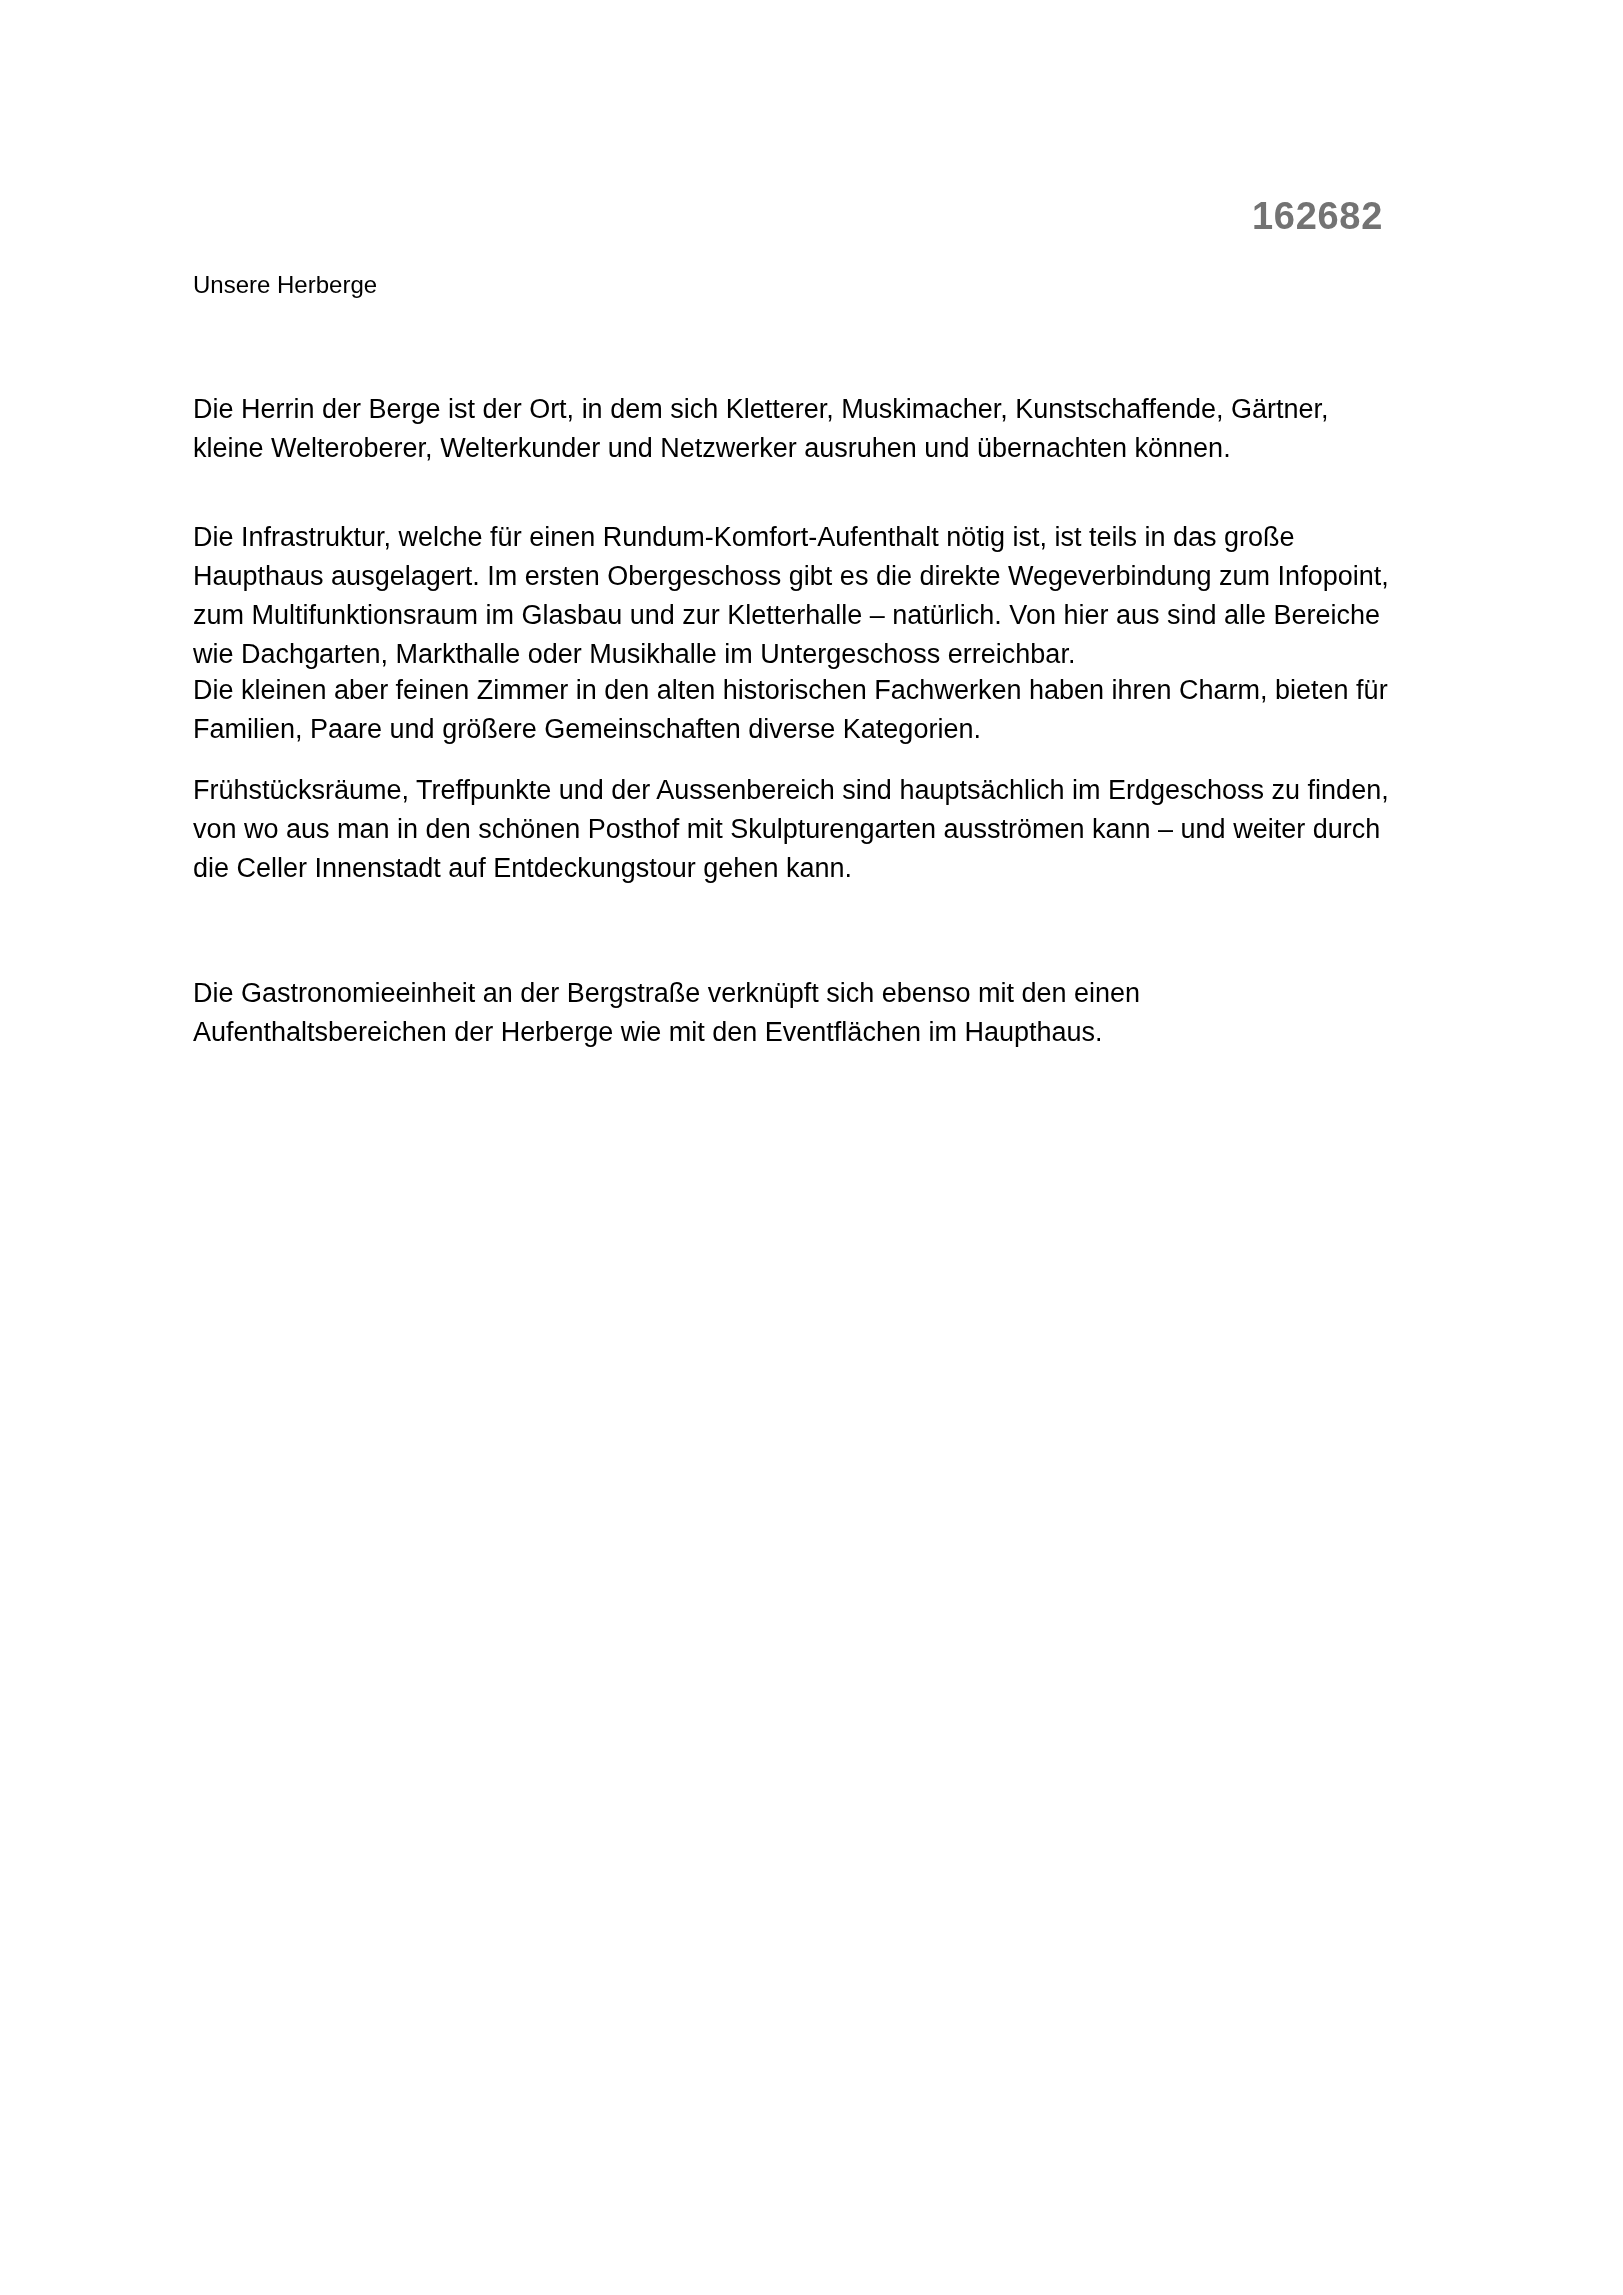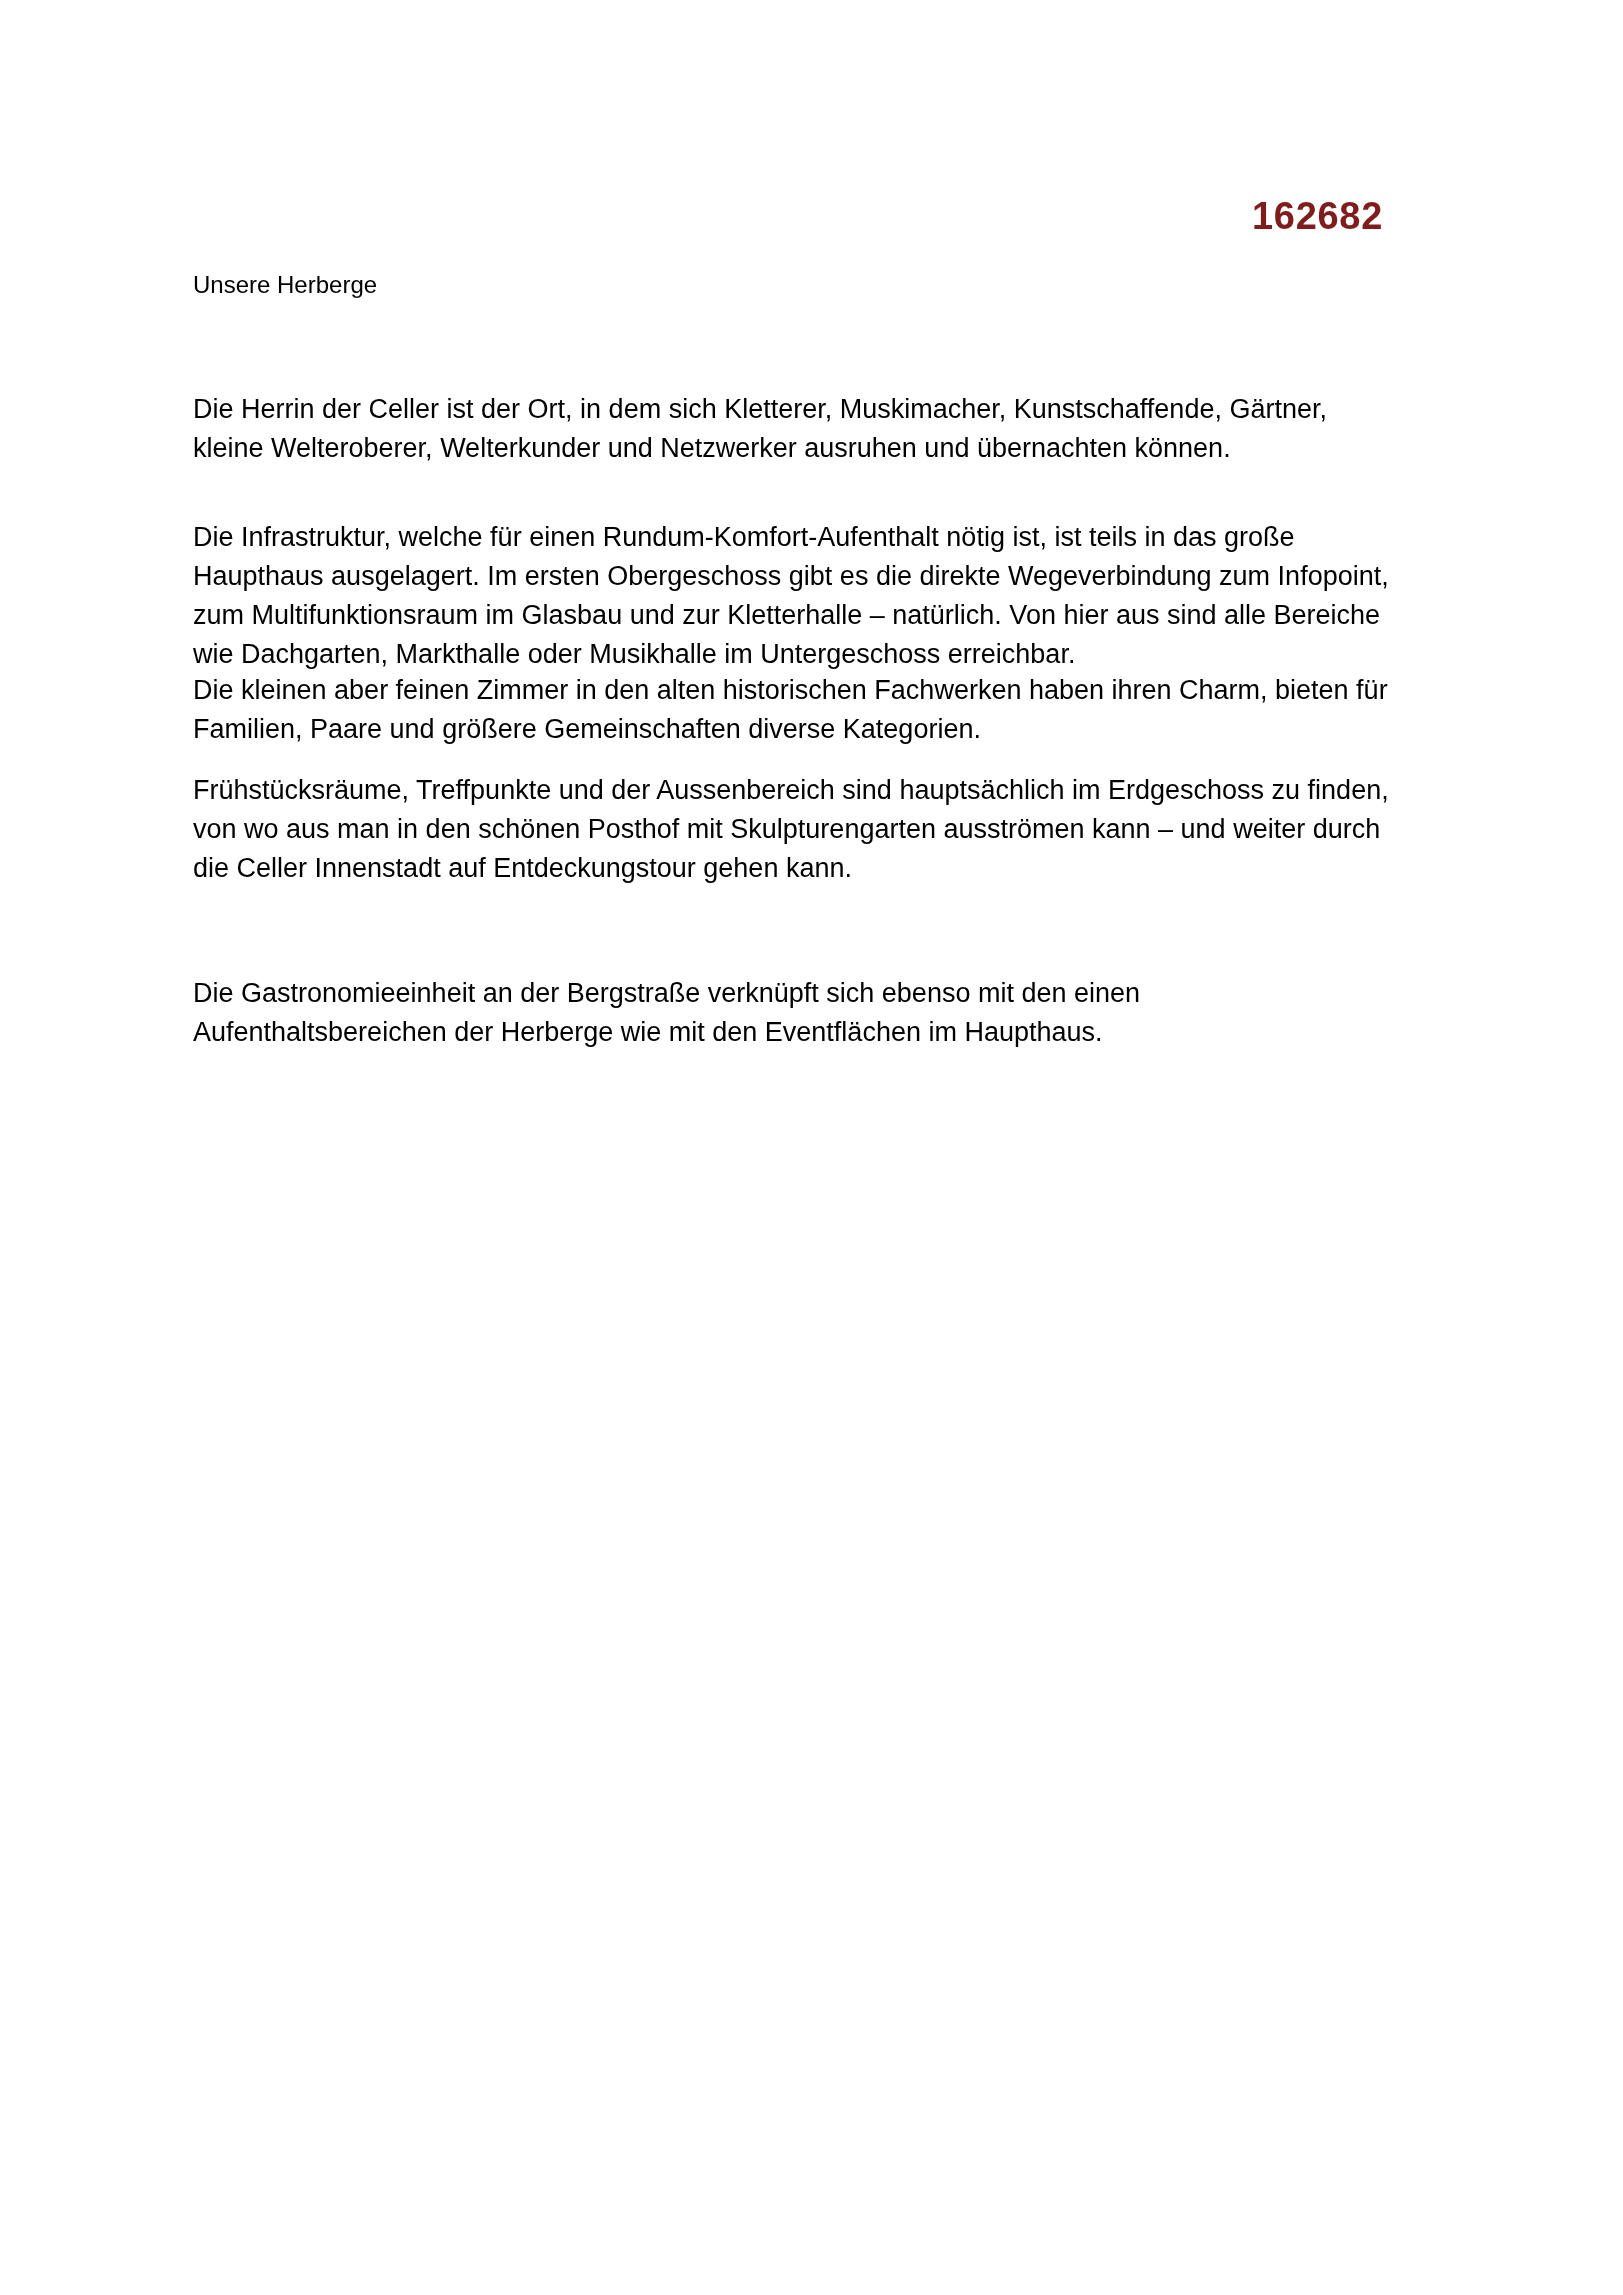--- a/index.html
+++ b/index.html
@@ -17,21 +17,21 @@
     font-family: "Liberation Sans", sans-serif;
     color: #000000;
   }
   .doc-number {
     position: absolute;
     left: 1252px;
     top: 194px;
     font-size: 38px;
     line-height: 1.2;
     font-weight: 700;
-    color: #7f1d1d; 
+    color: #737373; 
     letter-spacing: 0.7px;
   }
   .doc-title {
     position: absolute;
     left: 193px;
     top: 265px;
     font-size: 24px;
     line-height: 39px;
     white-space: pre-line;
   }
@@ -52,21 +52,21 @@
 </style>
 </head>
 <body>
 
 <div class="page">
 
   <div class="doc-number">162682</div>
 
   <div class="doc-title">Unsere Herberge</div>
 
-  <div class="para p1">Die Herrin der Celler ist der Ort, in dem sich Kletterer, Muskimacher, Kunstschaffende, Gärtner,
+  <div class="para p1">Die Herrin der Berge ist der Ort, in dem sich Kletterer, Muskimacher, Kunstschaffende, Gärtner,
 kleine Welteroberer, Welterkunder und Netzwerker ausruhen und übernachten können.</div>
 
   <div class="para p2">Die Infrastruktur, welche für einen Rundum-Komfort-Aufenthalt nötig ist, ist teils in das große
 Haupthaus ausgelagert. Im ersten Obergeschoss gibt es die direkte Wegeverbindung zum Infopoint,
 zum Multifunktionsraum im Glasbau und zur Kletterhalle – natürlich. Von hier aus sind alle Bereiche
 wie Dachgarten, Markthalle oder Musikhalle im Untergeschoss erreichbar.</div>
 
   <div class="para p4">Frühstücksräume, Treffpunkte und der Aussenbereich sind hauptsächlich im Erdgeschoss zu finden,
 von wo aus man in den schönen Posthof mit Skulpturengarten ausströmen kann – und weiter durch
 die Celler Innenstadt auf Entdeckungstour gehen kann.</div>

